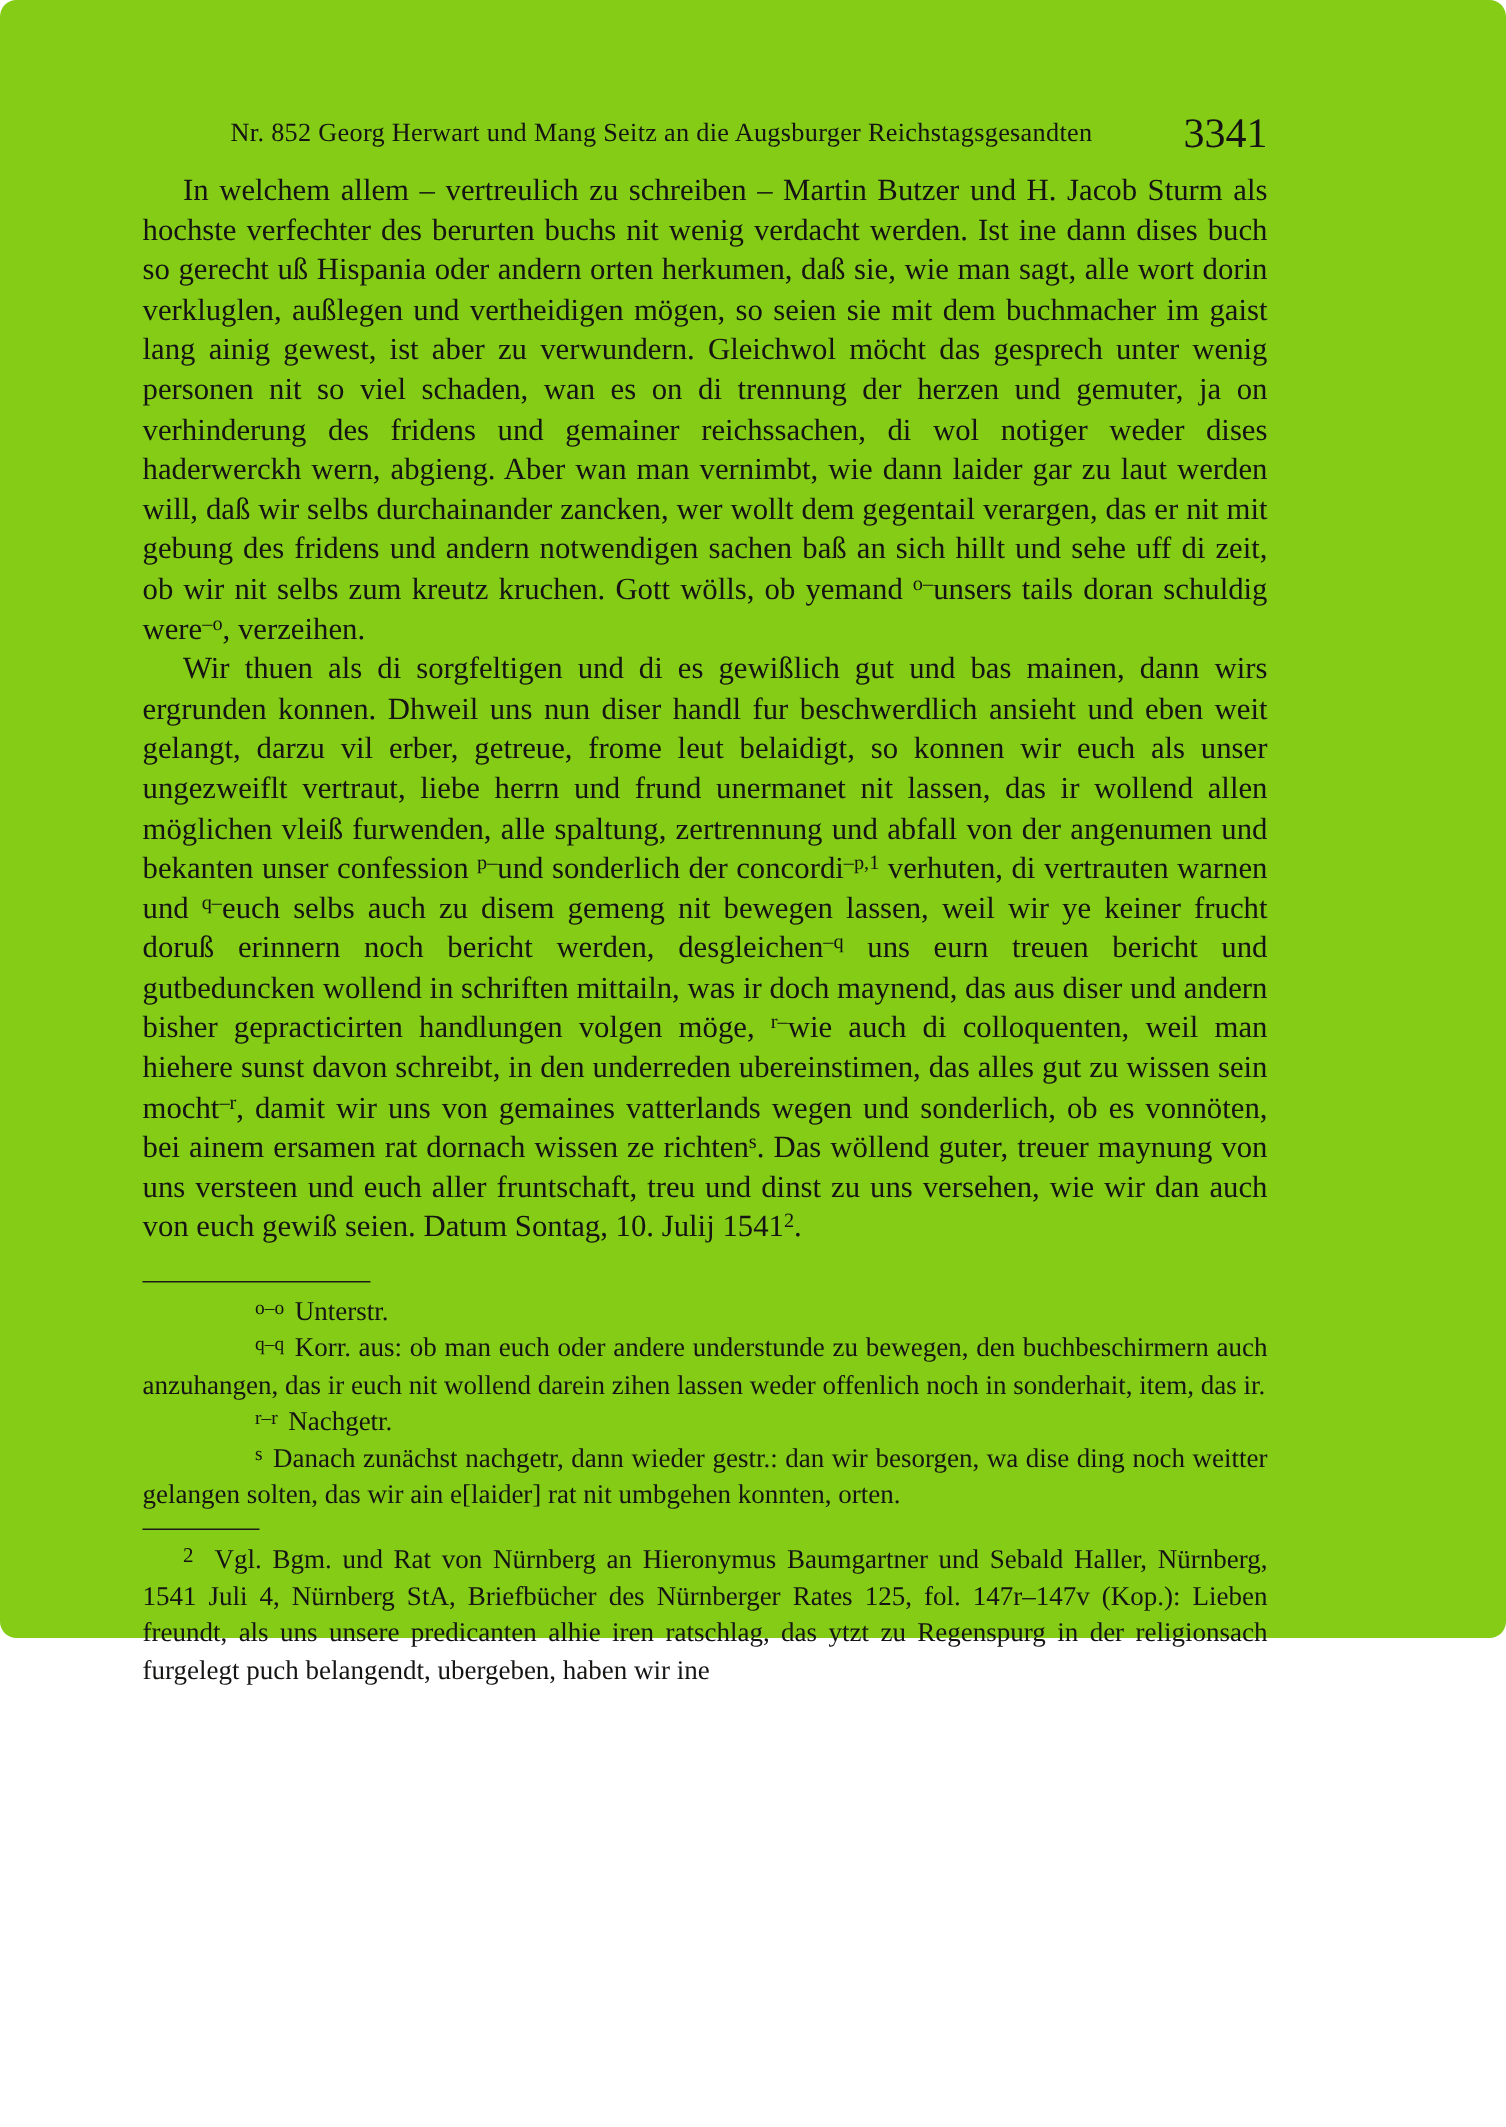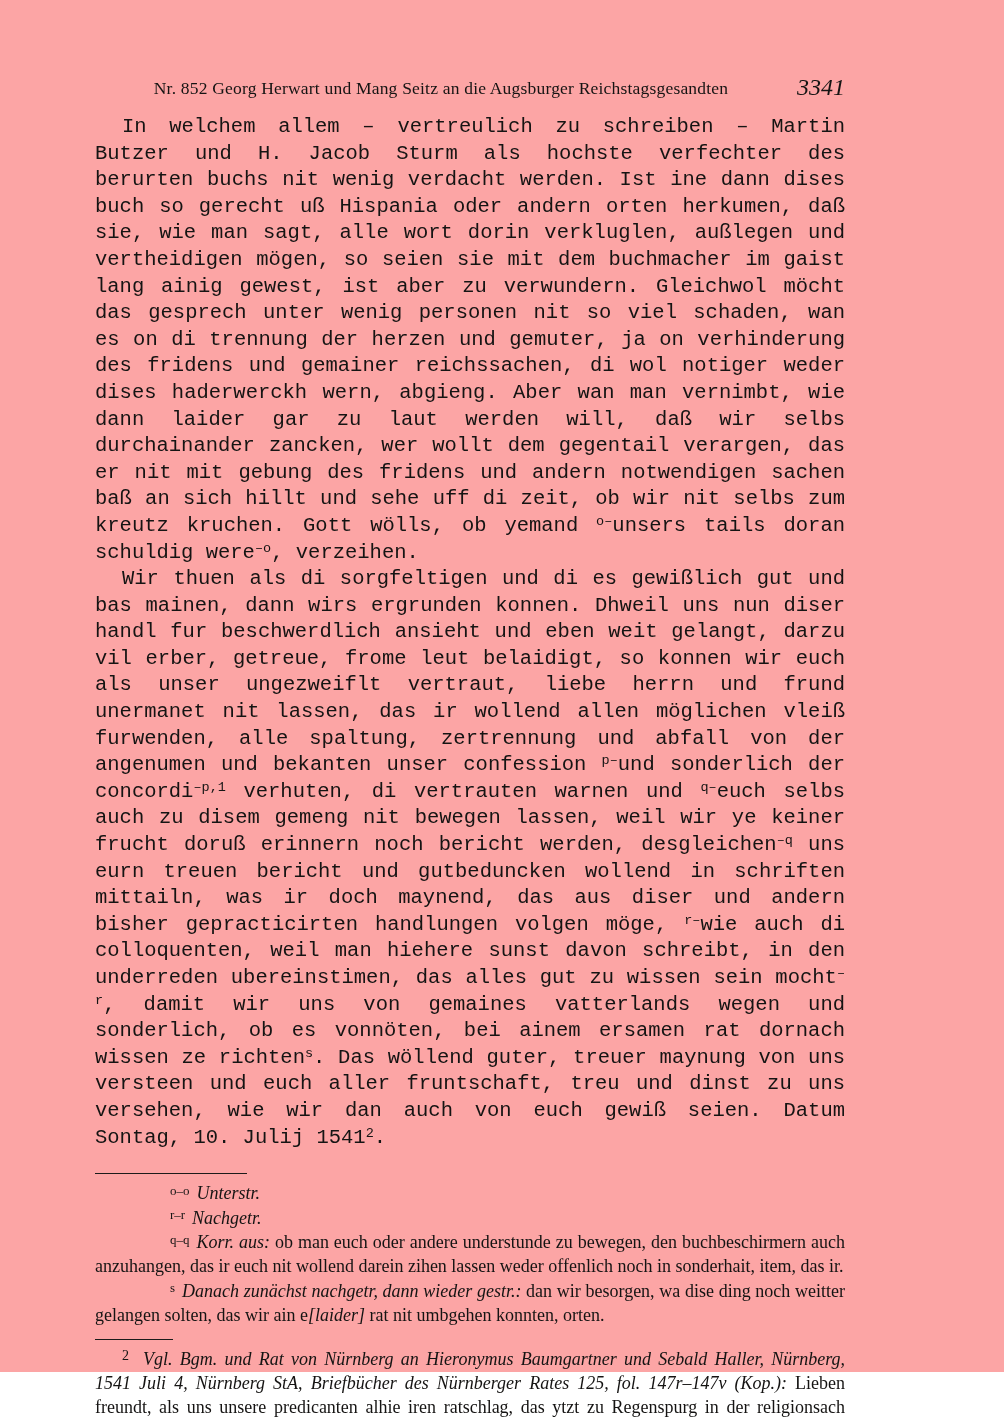--- a/index.html
+++ b/index.html
@@ -7,23 +7,24 @@
   body {
     width: 1004px;
     height: 1418px;
     font-family: "Liberation Serif", "DejaVu Serif", serif;
     color: #151413;
     overflow: hidden;
   }
   .page {
     position: relative;
     width: 1004px;
-    height: 1372px;
+    height: 1092px;
     padding: 74px 159px 0 95px; 
-    background: #fca5a5;
+    background: #84cc16;
+    border-radius: 11px;
   }
   
   .running-header {
     position: relative;
     width: 750px;
     height: 26px;
     margin-bottom: 14px;
   }
   .running-header .rh-title {
     position: absolute;
@@ -31,40 +32,39 @@
     top: 4px;
     text-align: center;
     font-size: 17.5px;
     letter-spacing: 0.2px;
     white-space: nowrap;
   }
   .running-header .rh-folio {
     position: absolute;
     right: 0;
     top: 0;
-    font-size: 24px;
+    font-size: 28px;
     font-variant-numeric: oldstyle-nums;
-    font-style: italic;
   }
   
   .letter-body {
     width: 750px;
     font-size: 20.5px;
     line-height: 26.6px;
     text-align: justify;
     text-justify: inter-word;
   }
-  .letter-body p { text-indent: 27px; font-family: Liberation Mono, monospace; }
+  .letter-body p { text-indent: 27px; }
   .seg-sup {
     font-size: 66%;
     vertical-align: 0.42em;
     line-height: 0;
     letter-spacing: 0;
   }
-  .seg-italic { font-style: italic; }
+  .seg-italic { }
   
   .separator {
     border: 0;
     border-top: 1.8px solid #1c1b1a;
     background: none;
   }
   .separator.app-rule { width: 152px; margin: 22px 0 7px 0; }
   .separator.fn-rule  { width: 78px;  margin: 11px 0 7px 0; }
   .notes {
     width: 750px;
@@ -102,24 +102,24 @@
     <p><span>Wir thuen als di sorgfeltigen und di es gewißlich gut und bas mainen, dann wirs ergrunden konnen. Dhweil uns nun diser handl fur beschwerdlich ansieht und eben weit gelangt, darzu vil erber, getreue, frome leut belaidigt, so konnen wir euch als unser ungezweiflt vertraut, liebe herrn und frund unermanet nit lassen, das ir wollend allen möglichen vleiß furwenden, alle spaltung, zertrennung und abfall von der angenumen und bekanten unser confession </span><span class="seg-sup">p–</span><span>und sonderlich der concordi</span><span class="seg-sup">–p,1</span><span> verhuten, di vertrauten warnen und </span><span class="seg-sup">q–</span><span>euch selbs auch zu disem gemeng nit bewegen lassen, weil wir ye keiner frucht doruß erinnern noch bericht werden, desgleichen</span><span class="seg-sup">–q</span><span> uns eurn treuen bericht und gutbeduncken wollend in schriften mittailn, was ir doch maynend, das aus diser und andern bisher gepracticirten handlungen volgen möge, </span><span class="seg-sup">r–</span><span>wie auch di colloquenten, weil man hiehere sunst davon schreibt, in den underreden ubereinstimen, das alles gut zu wissen sein mocht</span><span class="seg-sup">–r</span><span>, damit wir uns von gemaines vatterlands wegen und sonderlich, ob es vonnöten, bei ainem ersamen rat dornach wissen ze richten</span><span class="seg-sup">s</span><span>. Das wöllend guter, treuer maynung von uns versteen und euch aller fruntschaft, treu und dinst zu uns versehen, wie wir dan auch von euch gewiß seien. Datum Sontag, 10. Julij 1541</span><span class="seg-sup">2</span><span>.</span></p>
   </div>
 
   <hr class="separator app-rule">
 
   <div class="notes">
     <div class="note">
       <span class="note-sigla">o–o</span><span><span class="seg-italic">Unterstr.</span></span>
     </div>
     <div class="note">
-      <span class="note-sigla">r–r</span><span><span class="seg-italic">Nachgetr.</span></span>
+      <span class="note-sigla">q–q</span><span><span class="seg-italic">Korr. aus:</span><span> ob man euch oder andere understunde zu bewegen, den buchbeschirmern auch anzuhangen, das ir euch nit wollend darein zihen lassen weder offenlich noch in sonderhait, item, das ir.</span></span>
     </div>
     <div class="note">
-      <span class="note-sigla">q–q</span><span><span class="seg-italic">Korr. aus:</span><span> ob man euch oder andere understunde zu bewegen, den buchbeschirmern auch anzuhangen, das ir euch nit wollend darein zihen lassen weder offenlich noch in sonderhait, item, das ir.</span></span>
+      <span class="note-sigla">r–r</span><span><span class="seg-italic">Nachgetr.</span></span>
     </div>
     <div class="note">
       <span class="note-sigla">s</span><span><span class="seg-italic">Danach zunächst nachgetr, dann wieder gestr.:</span><span> dan wir besorgen, wa dise ding noch weitter gelangen solten, das wir ain e</span><span class="seg-italic">[laider]</span><span> rat nit umbgehen konnten, orten.</span></span>
     </div>
   </div>
 
   <hr class="separator fn-rule">
 
   <div class="notes">
     <div class="note">

